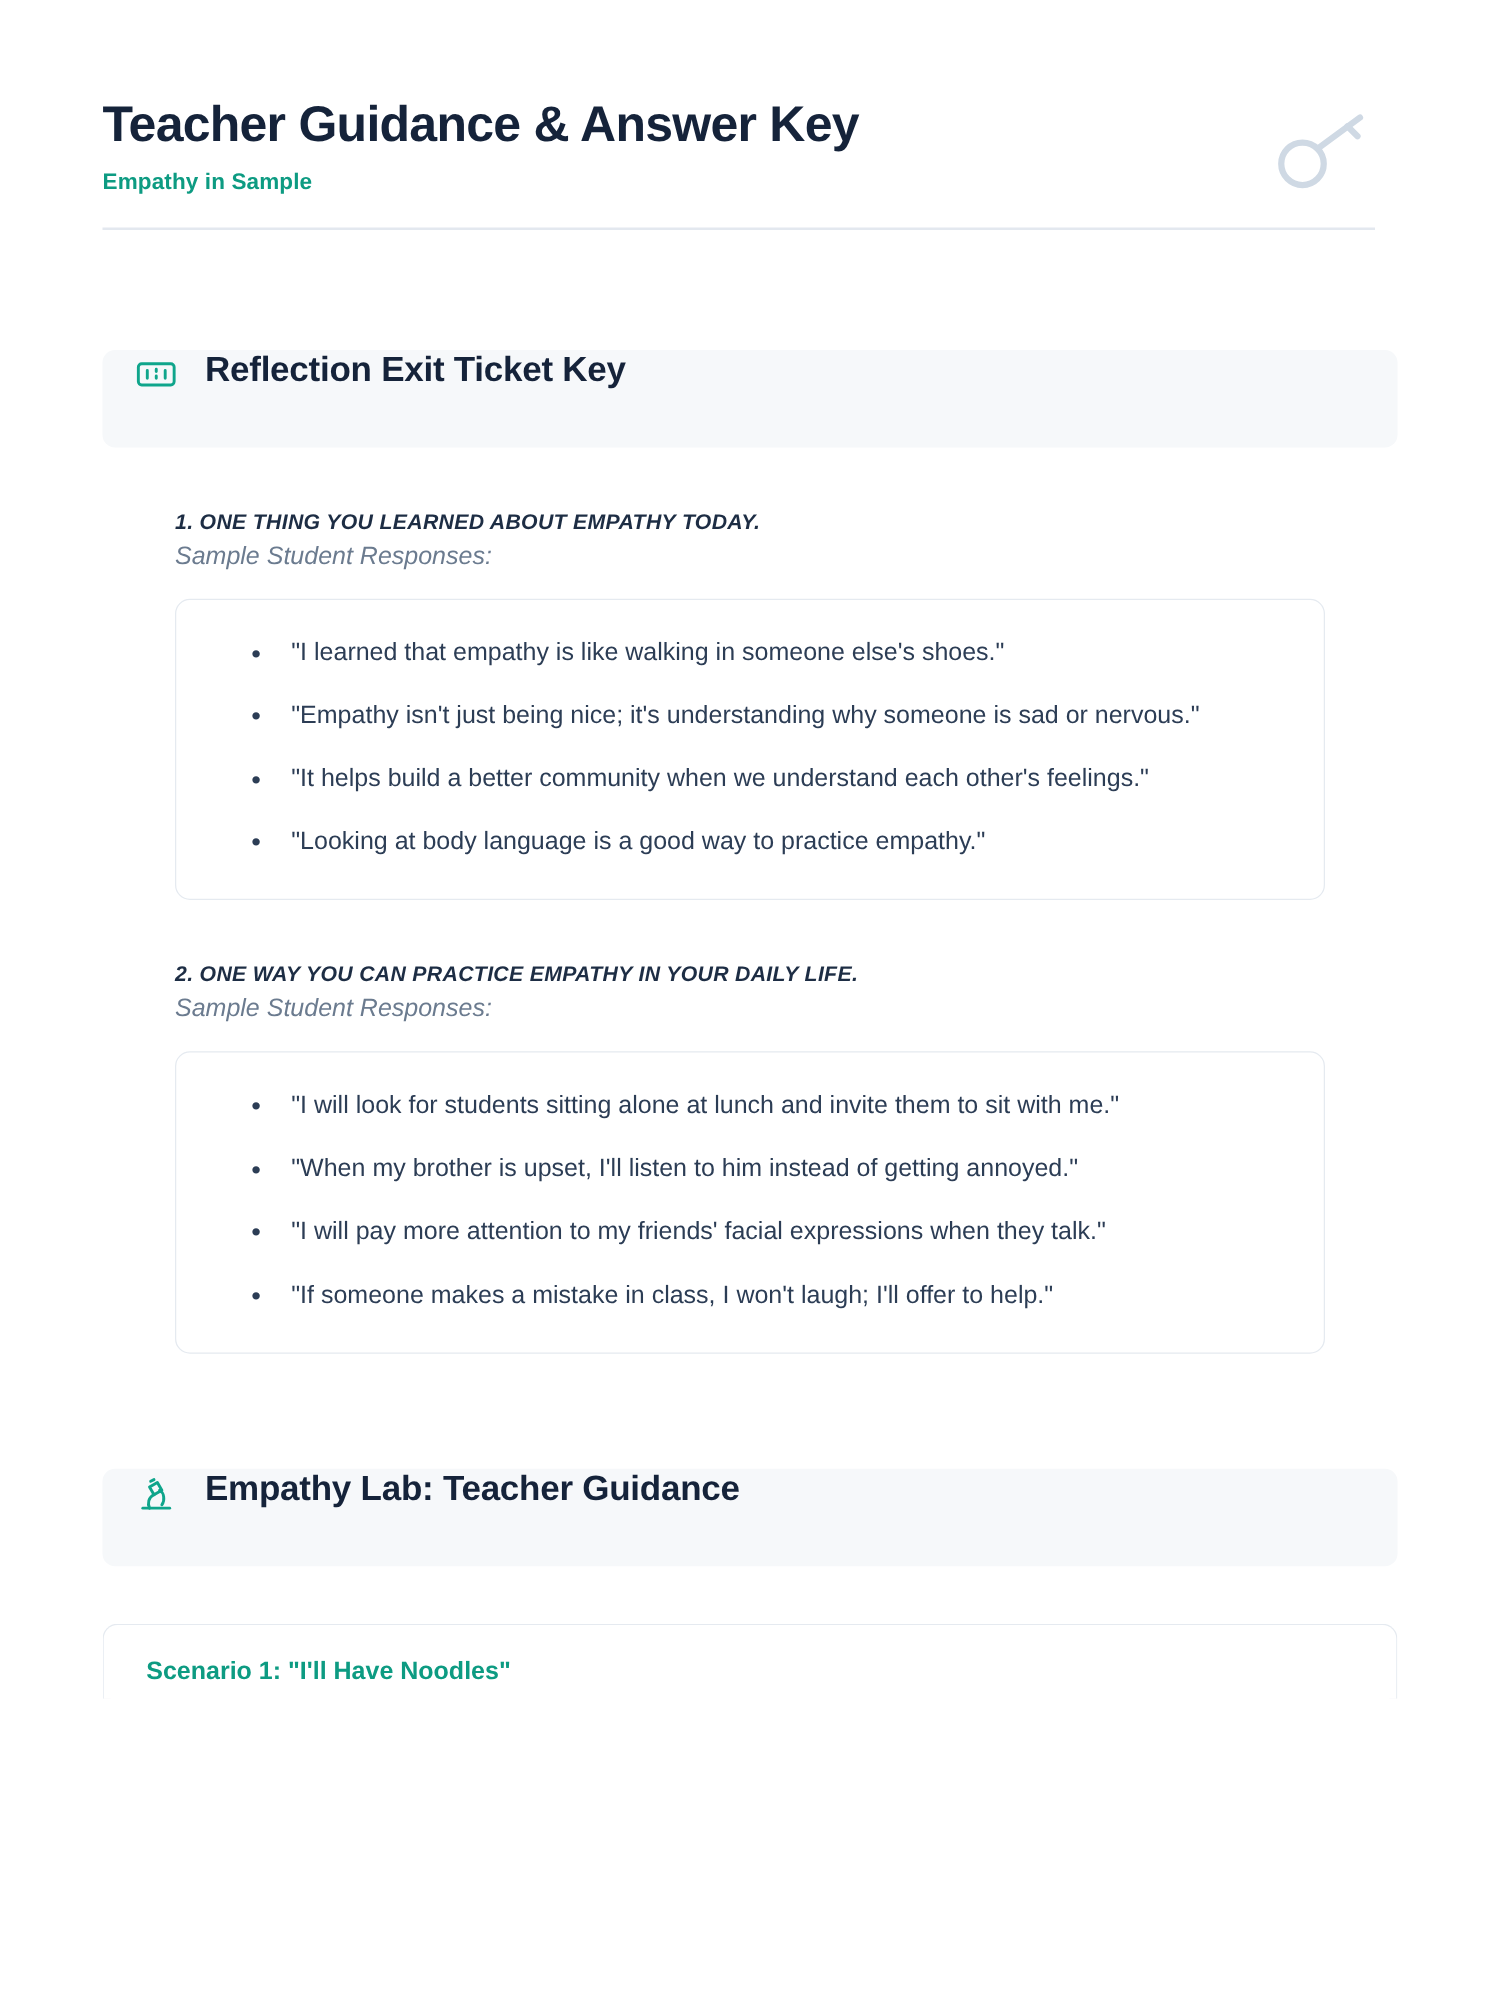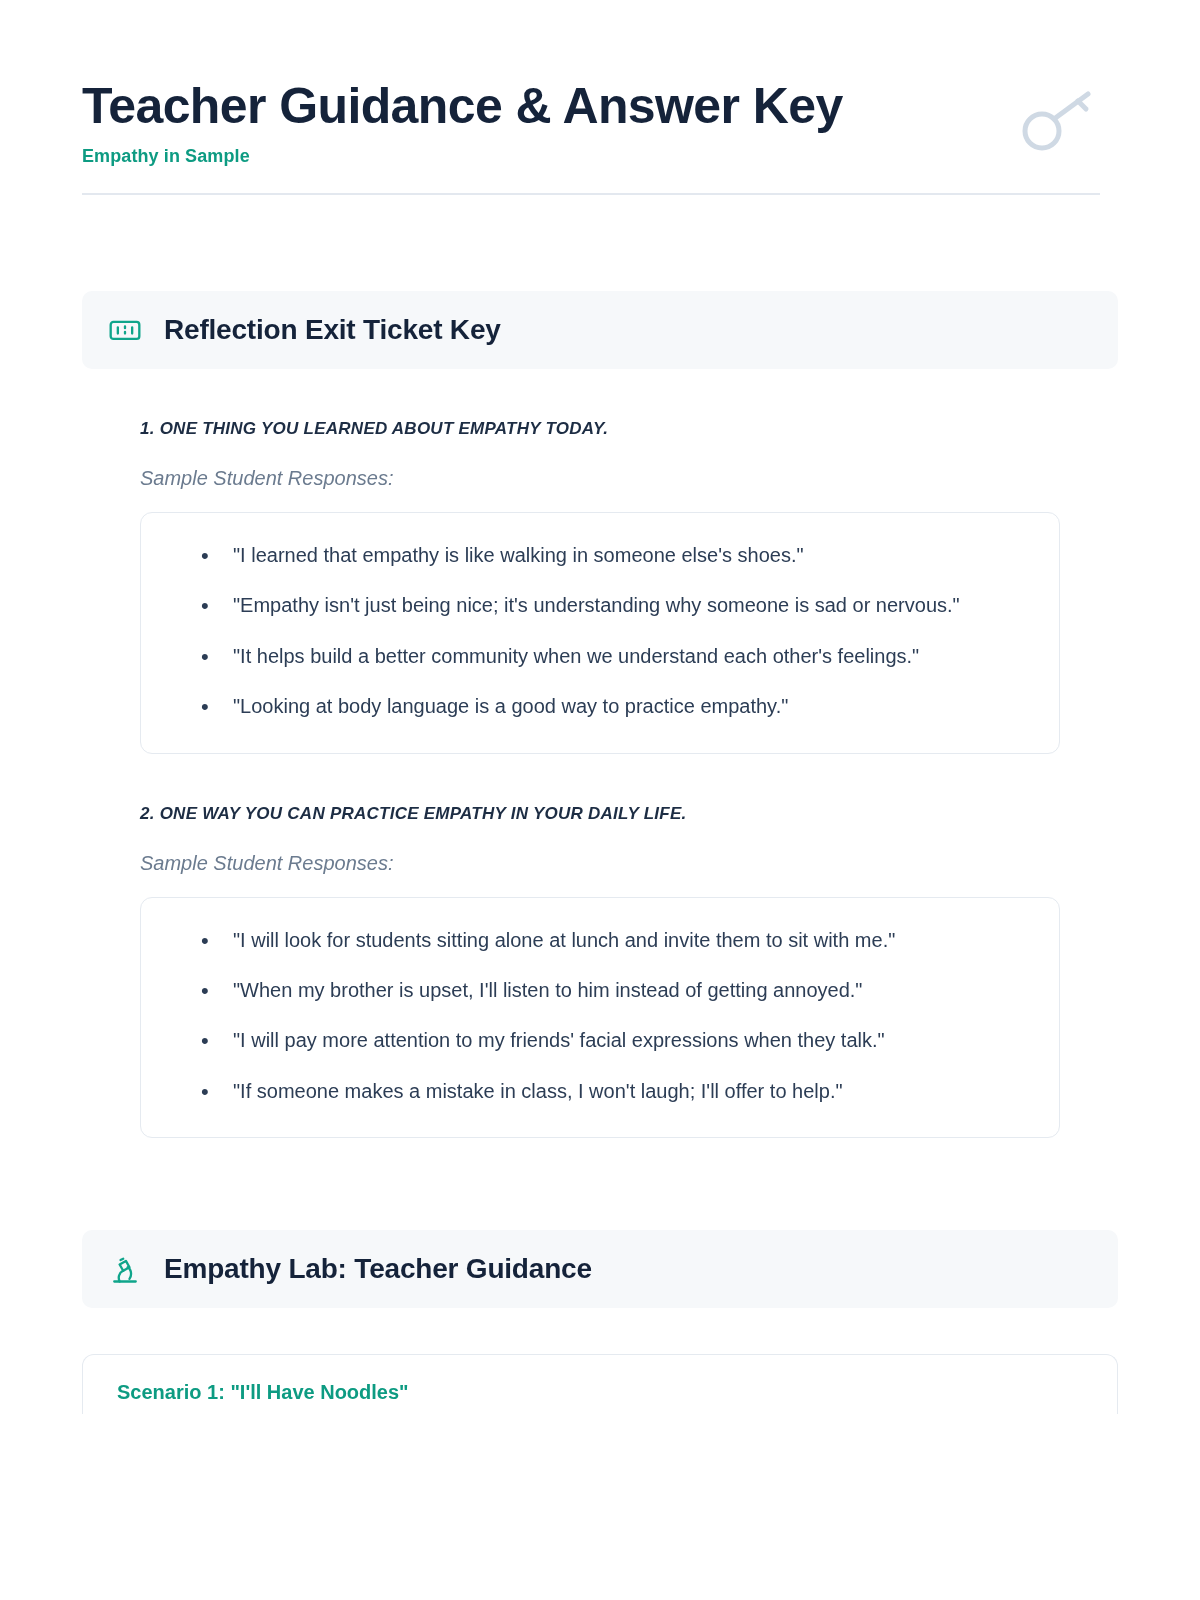--- a/index.html
+++ b/index.html
@@ -19,21 +19,21 @@
     padding: 78px 82px 0 82px;
     position: relative;
   }
 
   
   .doc-header {
     position: relative;
     padding-bottom: 28px;
   }
   .doc-title {
-    font-size: 50px;
+    font-size: 40px;
     font-weight: 700;
     letter-spacing: -0.6px;
     color: #15233a;
     margin: 0;
     line-height: 1.12;
   }
   .doc-subtitle {
     margin-top: 12px;
     font-size: 18px;
     font-weight: 700;
@@ -55,21 +55,20 @@
     margin-top: 26px;
   }
 
   
   .section-banner {
     margin-top: 68px;
     background: #f6f8fa;
     border-radius: 10px;
     height: 78px;
     display: flex;
-    align-items: center;
     padding-left: 24px;
     gap: 20px;
   }
   .section-banner .banner-icon {
     width: 38px;
     height: 38px;
     color: #0fa58b;
     flex: 0 0 auto;
     display: flex;
     align-items: center;
@@ -87,21 +86,21 @@
   .q-title {
     margin-top: 50px;
     font-size: 17px;
     font-weight: 700;
     color: #1d2d44;
     text-transform: uppercase;
     letter-spacing: 0.25px;
     font-style: italic;
   }
   .q-sublabel {
-    margin-top: 28px;
+    margin-top: 6px;
     font-size: 20px;
     font-style: italic;
     color: #6b7b8f;
   }
   .answer-card {
     margin-top: 22px;
     border: 1px solid #e5eaf0;
     border-radius: 12px;
     padding: 26px 30px 30px 30px;
     background: #fff;

